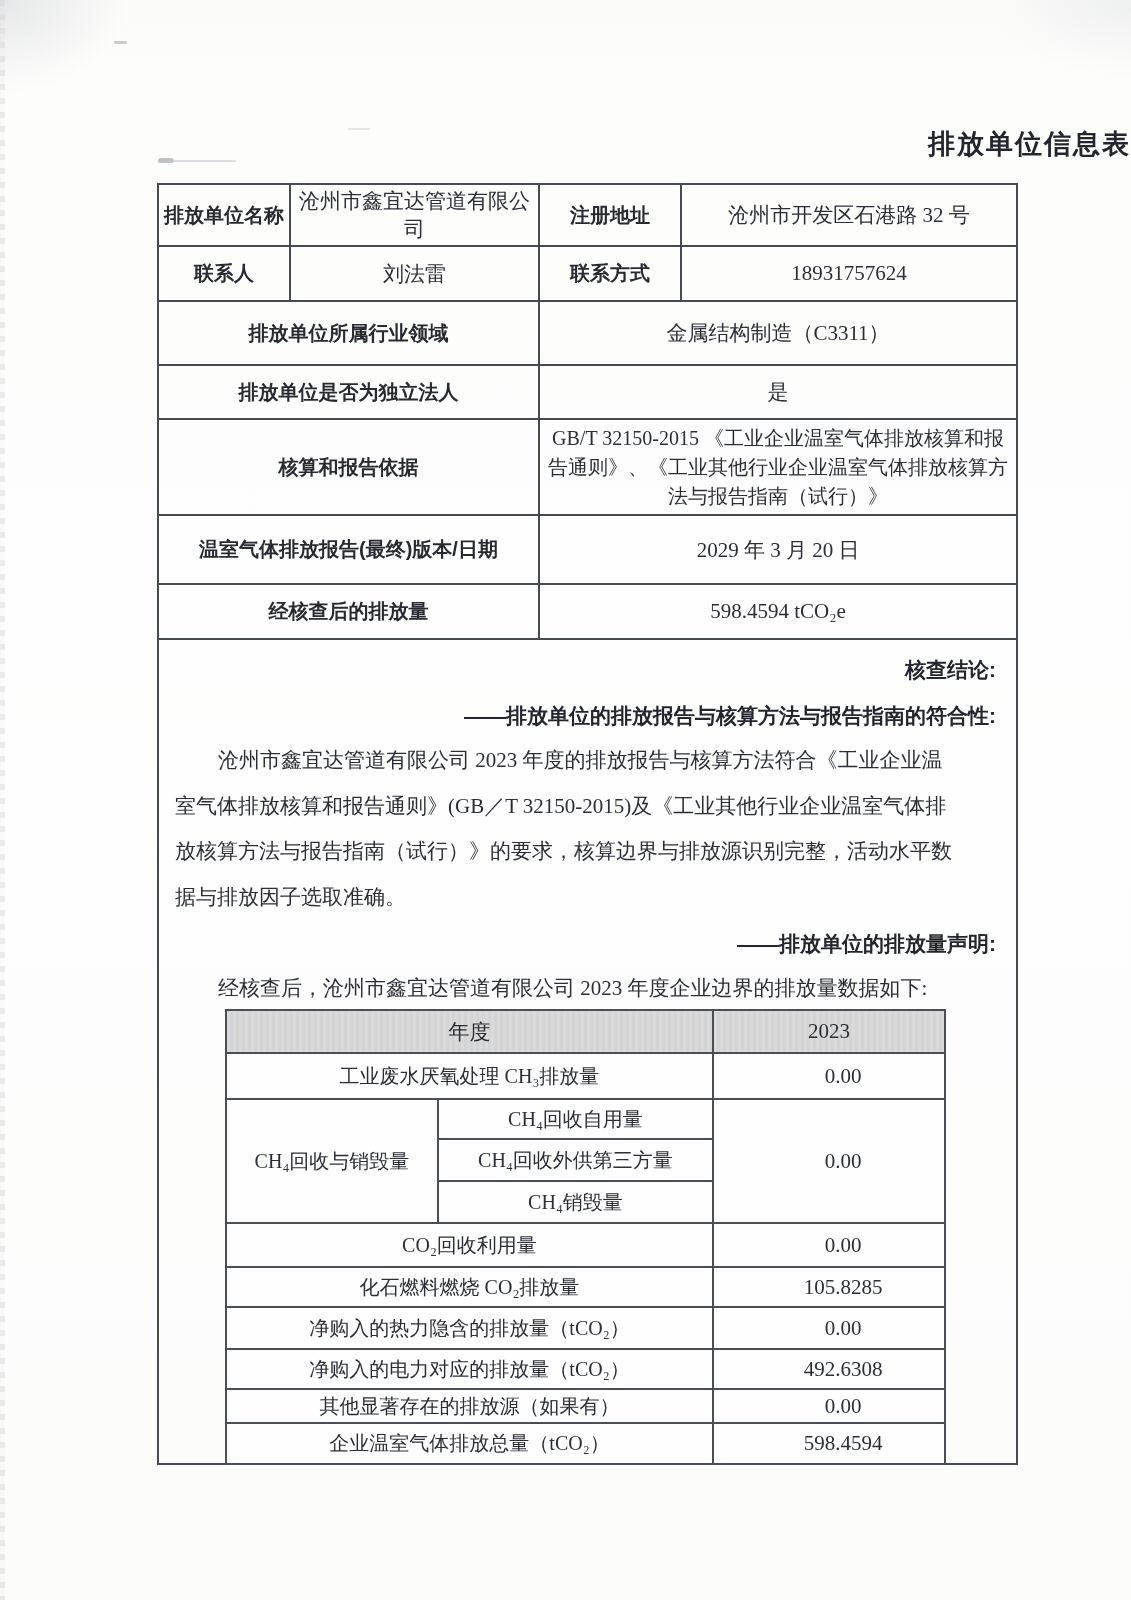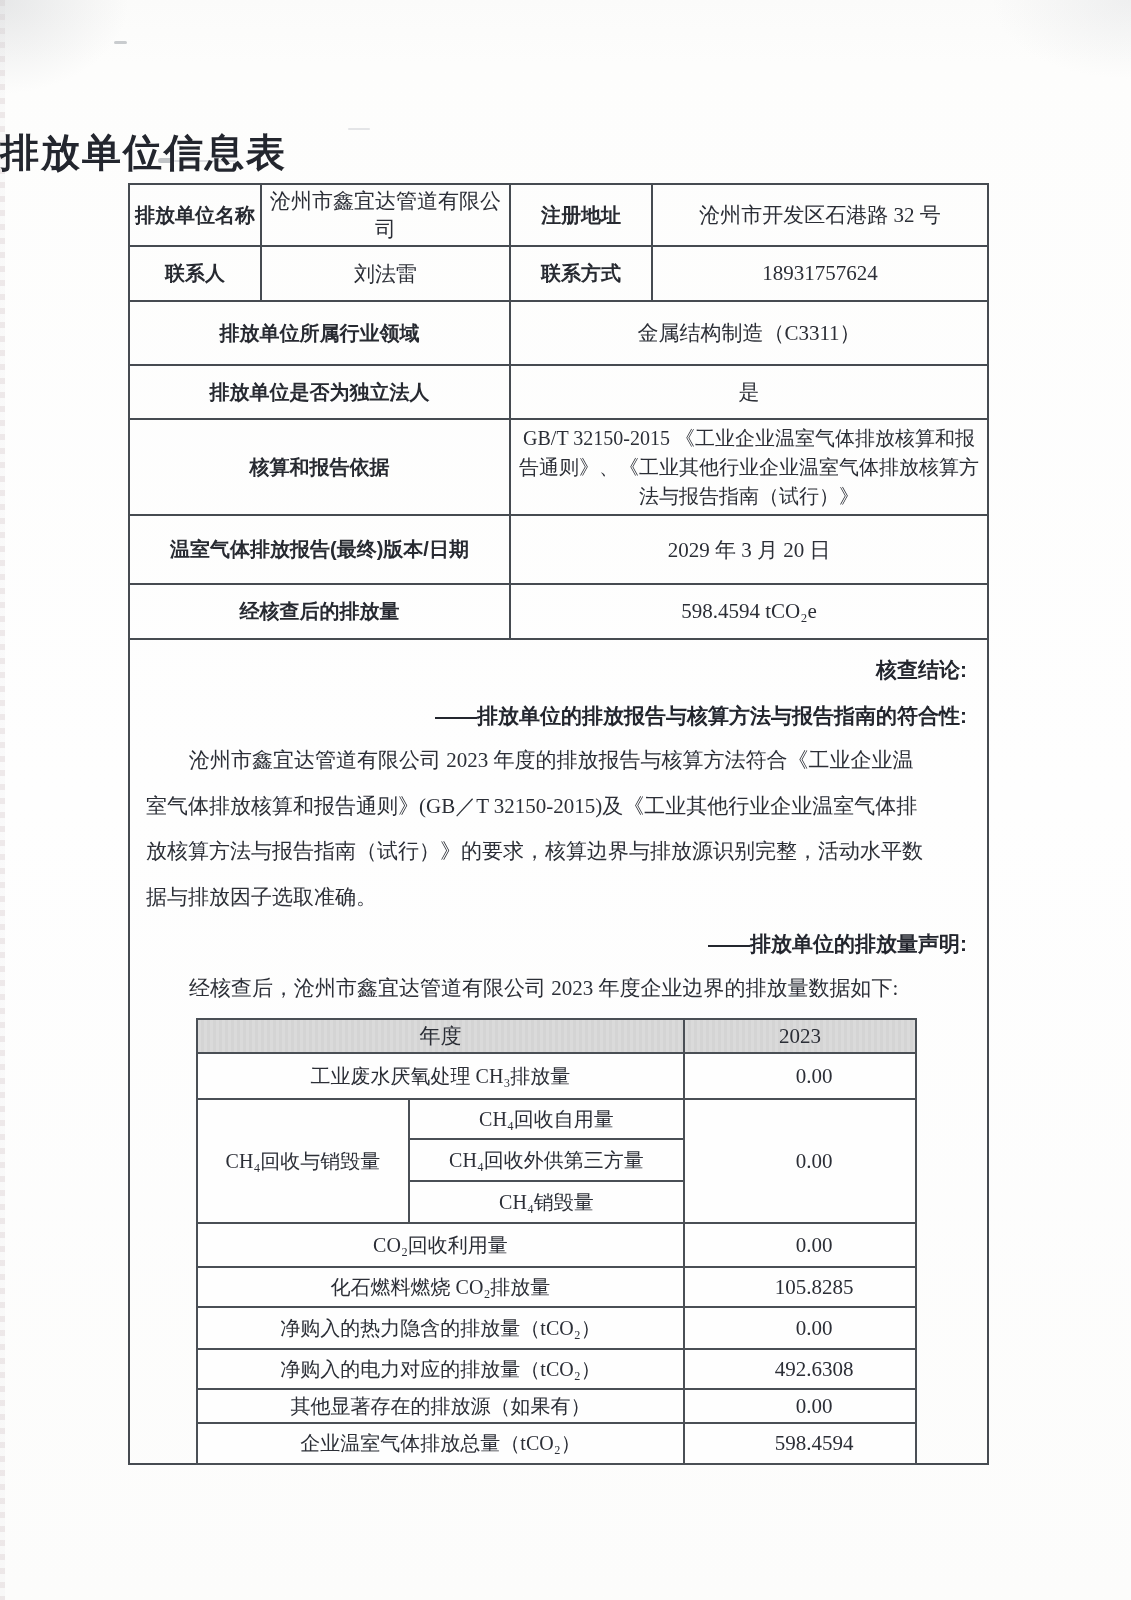--- a/index.html
+++ b/index.html
@@ -29,27 +29,27 @@
     background: radial-gradient(ellipse at 100% 0, rgba(215,217,220,.35), rgba(255,255,255,0) 70%);
   }
   .artifact { position: absolute; border-radius: 2px; }
   .a1 { left: 114px; top: 41px; width: 13px; height: 3px; background: #bcbfc3; opacity: .8; }
   .a2 { left: 158px; top: 158px; width: 16px; height: 5px; background: #b5b8bc; opacity: .85; border-radius: 3px; }
   .a3 { left: 174px; top: 160px; width: 62px; height: 2px; background: #d3d5d8; opacity: .8; }
   .a4 { left: 348px; top: 128px; width: 22px; height: 2px; background: #dddfe1; opacity: .8; }
 
   .doc-title {
     position: absolute; top: 126px; left: 0; width: 100%;
-    text-align: left;
+    text-align: right;
     font-family: "Liberation Sans", "DejaVu Sans", sans-serif;
-    font-weight: bold; font-size: 39px; letter-spacing: 2px; color: #23262e;
+    font-weight: bold; font-size: 27px; letter-spacing: 2px; color: #23262e;
   }
 
   table.info {
-    position: absolute; left: 128px; top: 183px;
+    position: absolute; left: 157px; top: 183px;
     width: 859px; table-layout: fixed; border-collapse: collapse; border-radius: 21px;
   }
   table.info td {
     border: 2px solid #464b51;
     text-align: center; vertical-align: middle;
     padding: 2px 4px;
   }
   .lbl {
     font-family: "Liberation Sans", "DejaVu Sans", sans-serif;
     font-weight: bold; font-size: 20px; color: #272a31;
@@ -151,21 +151,21 @@
           <div class="c-indent">经核查后，沧州市鑫宜达管道有限公司 2023 年度企业边界的排放量数据如下:</div>
         </div>
 
         <table class="emission">
           <colgroup>
                 <col style="width:212px">
                 <col style="width:275px">
                 <col style="width:232px">
               </colgroup>
           <tbody>
-                <tr class="head" style="height:34px">
+                <tr class="head" style="height:43px">
             <td colspan="2">年度</td>
             <td>2023</td>
           </tr>
           <tr style="height:46px">
             <td colspan="2">工业废水厌氧处理 CH₃排放量</td>
             <td class="num">0.00</td>
           </tr>
           <tr style="height:40px">
             <td rowspan="3">CH₄回收与销毁量</td>
             <td>CH₄回收自用量</td>

